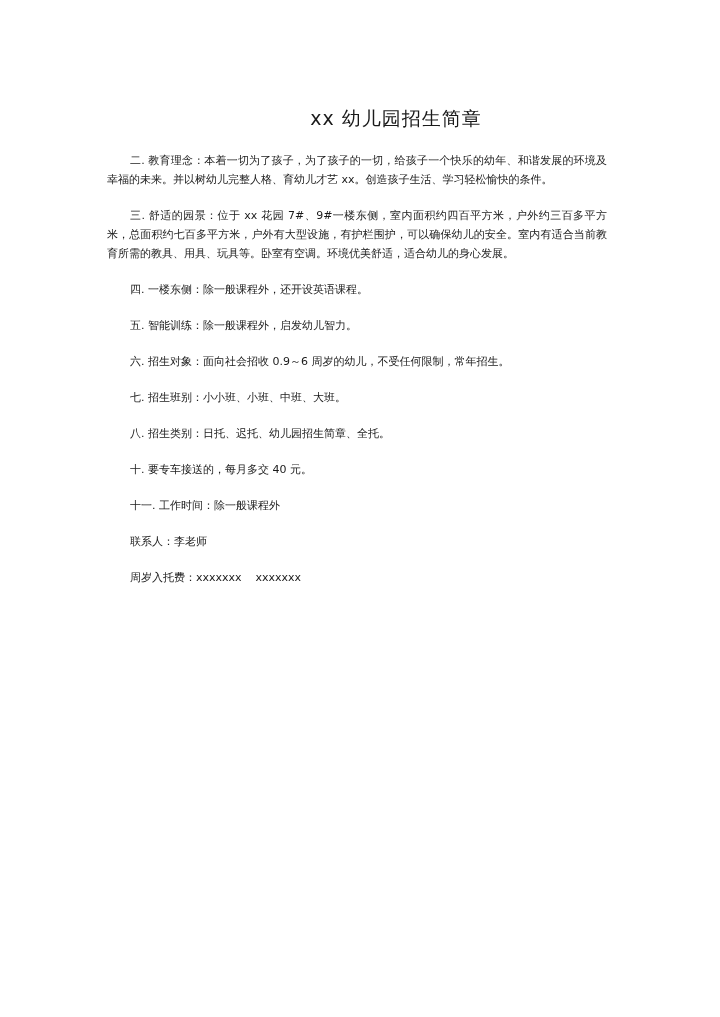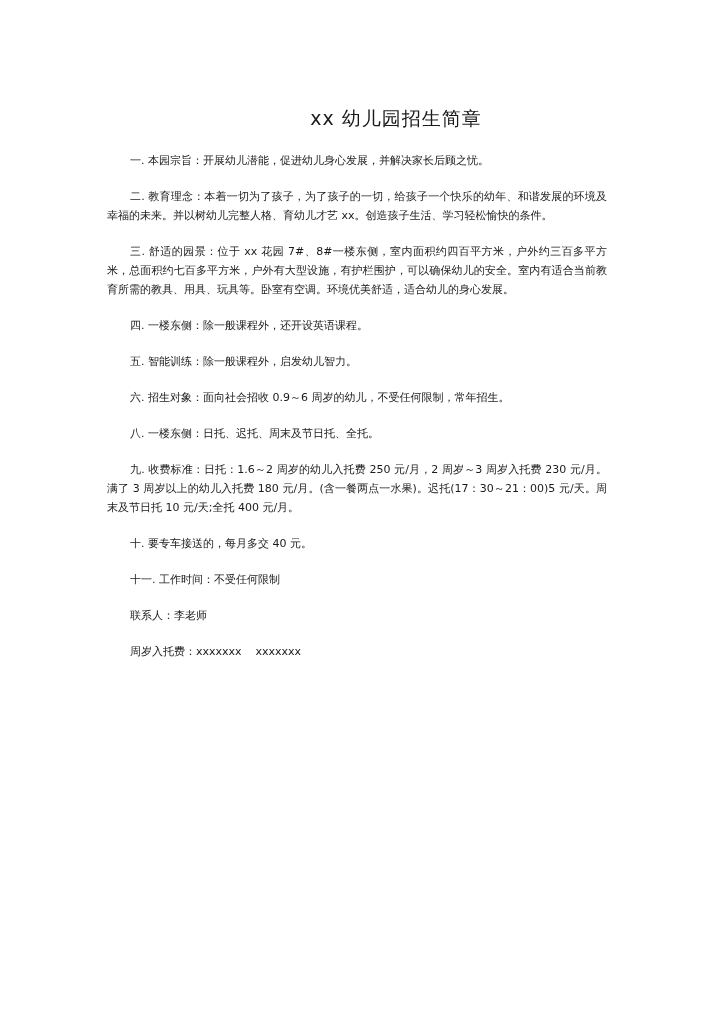--- a/index.html
+++ b/index.html
@@ -14,26 +14,25 @@
   .indent { text-indent: 23px; }
   .para.flush { text-indent: 23px; }
 </style>
 </head>
 <body>
 
 <div class="page">
   <div class="title">xx 幼儿园招生简章</div>
 
   <div class="content">
-    <p class="para indent">一. 本园宗旨：开展幼儿潜能，促进幼儿身心发展，并解决家长后顾之忧。</p>
     <p class="para indent">二. 教育理念：本着一切为了孩子，为了孩子的一切，给孩子一个快乐的幼年、和谐发展的环境及幸福的未来。并以树幼儿完整人格、育幼儿才艺 xx。创造孩子生活、学习轻松愉快的条件。</p>
-    <p class="para indent">三. 舒适的园景：位于 xx 花园 7#、8#一楼东侧，室内面积约四百平方米，户外约三百多平方米，总面积约七百多平方米，户外有大型设施，有护栏围护，可以确保幼儿的安全。室内有适合当前教育所需的教具、用具、玩具等。卧室有空调。环境优美舒适，适合幼儿的身心发展。</p>
+    <p class="para indent">三. 舒适的园景：位于 xx 花园 7#、9#一楼东侧，室内面积约四百平方米，户外约三百多平方米，总面积约七百多平方米，户外有大型设施，有护栏围护，可以确保幼儿的安全。室内有适合当前教育所需的教具、用具、玩具等。卧室有空调。环境优美舒适，适合幼儿的身心发展。</p>
     <p class="para indent">四. 一楼东侧：除一般课程外，还开设英语课程。</p>
     <p class="para indent">五. 智能训练：除一般课程外，启发幼儿智力。</p>
     <p class="para indent">六. 招生对象：面向社会招收 0.9～6 周岁的幼儿，不受任何限制，常年招生。</p>
-    <p class="para indent">八. 一楼东侧：日托、迟托、周末及节日托、全托。</p>
-    <p class="para indent">九. 收费标准：日托：1.6～2 周岁的幼儿入托费 250 元/月，2 周岁～3 周岁入托费 230 元/月。满了 3 周岁以上的幼儿入托费 180 元/月。(含一餐两点一水果)。迟托(17：30～21：00)5 元/天。周末及节日托 10 元/天;全托 400 元/月。</p>
+    <p class="para indent">七. 招生班别：小小班、小班、中班、大班。</p>
+    <p class="para indent">八. 招生类别：日托、迟托、幼儿园招生简章、全托。</p>
     <p class="para indent">十. 要专车接送的，每月多交 40 元。</p>
-    <p class="para indent">十一. 工作时间：不受任何限制</p>
+    <p class="para indent">十一. 工作时间：除一般课程外</p>
     <p class="para flush">联系人：李老师</p>
     <p class="para flush" style="white-space: pre;">周岁入托费：xxxxxxx    xxxxxxx</p>
   </div>
 </div>
 
 </body></html>

